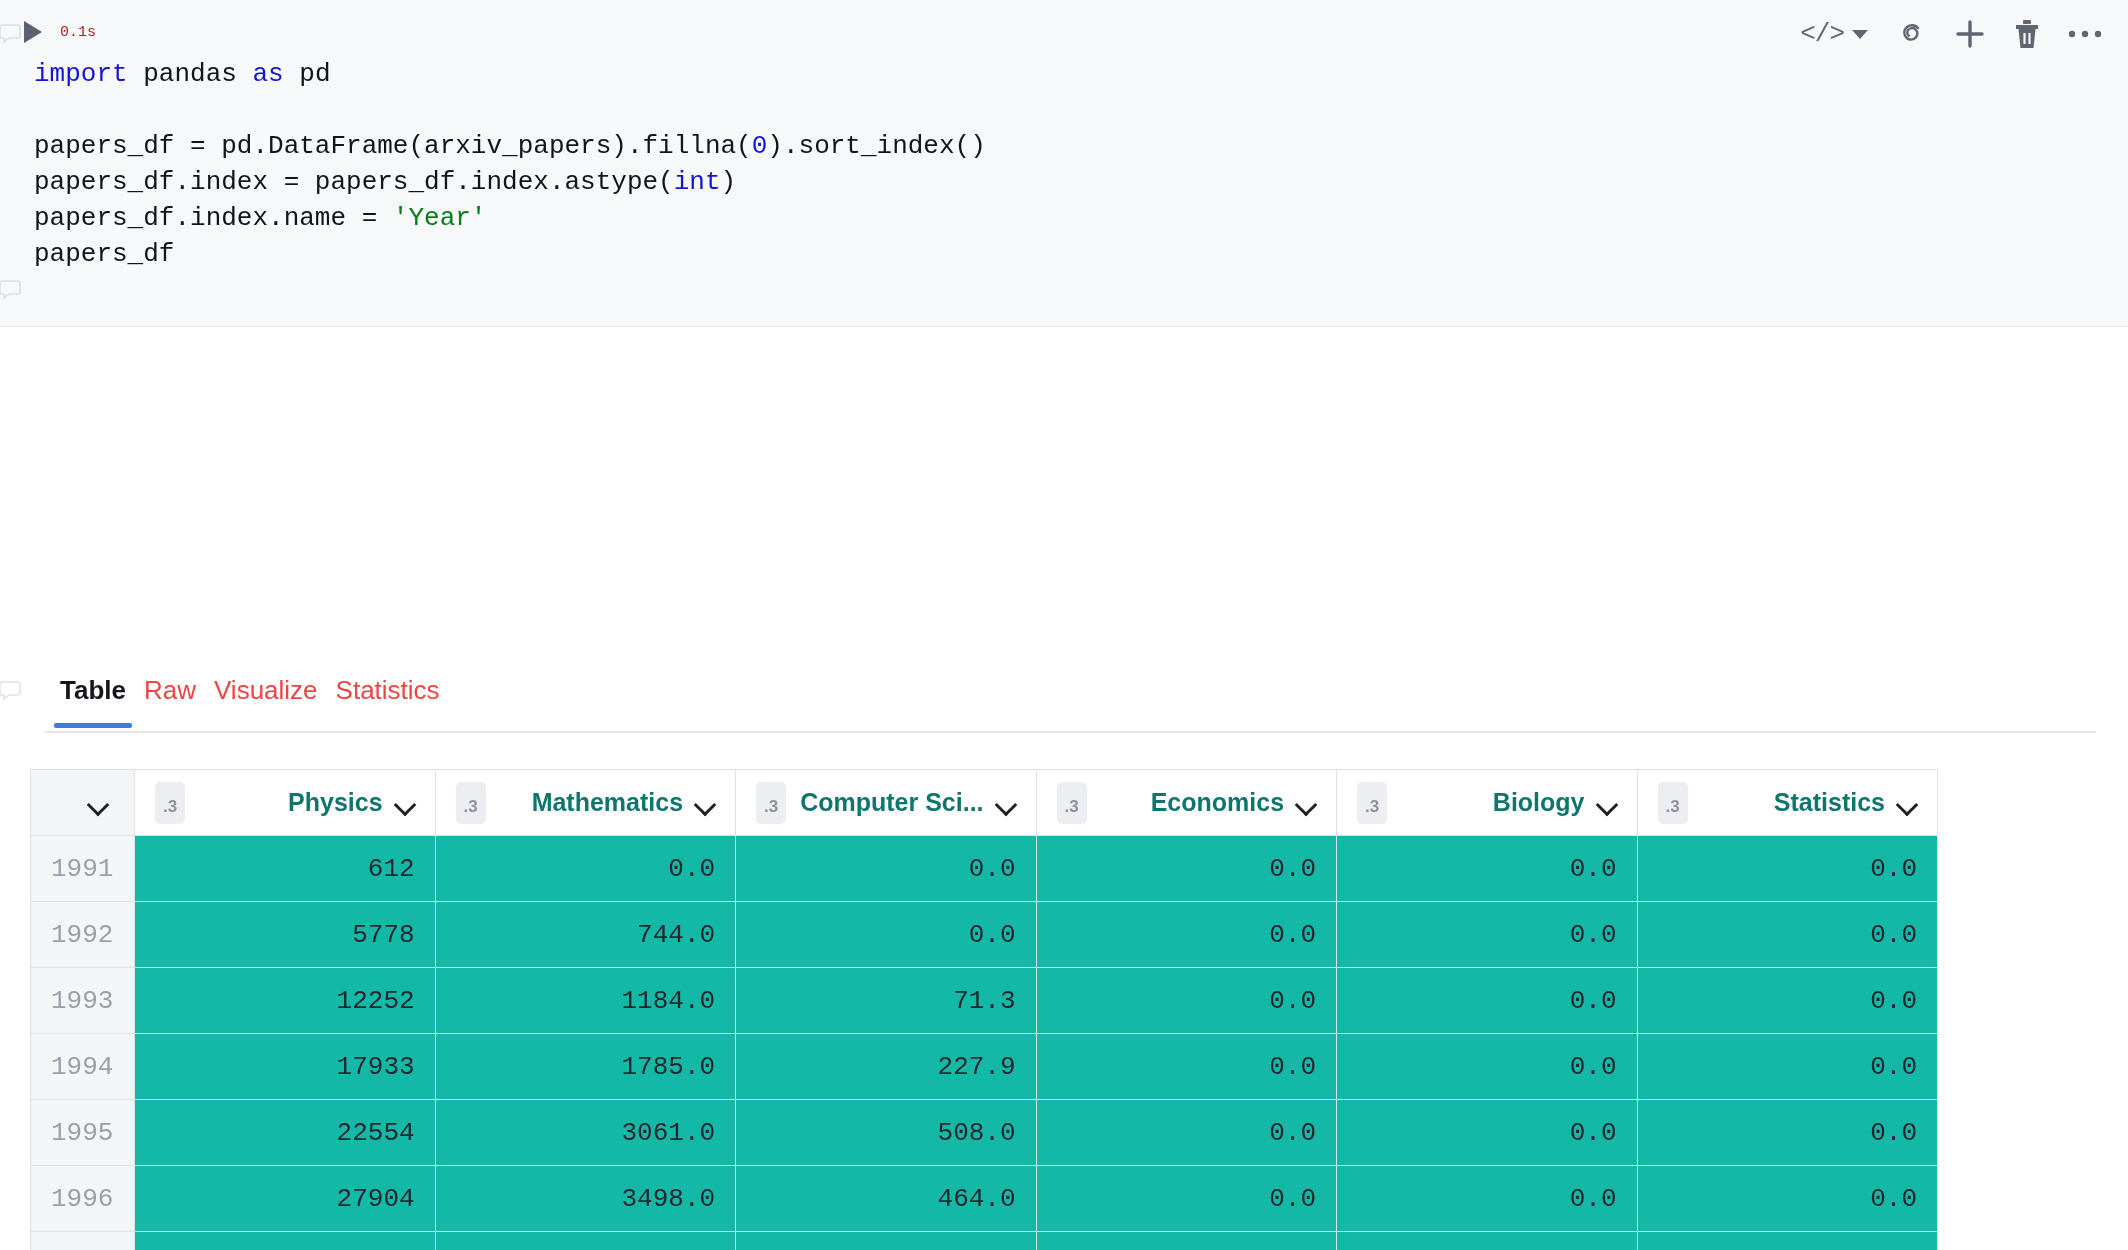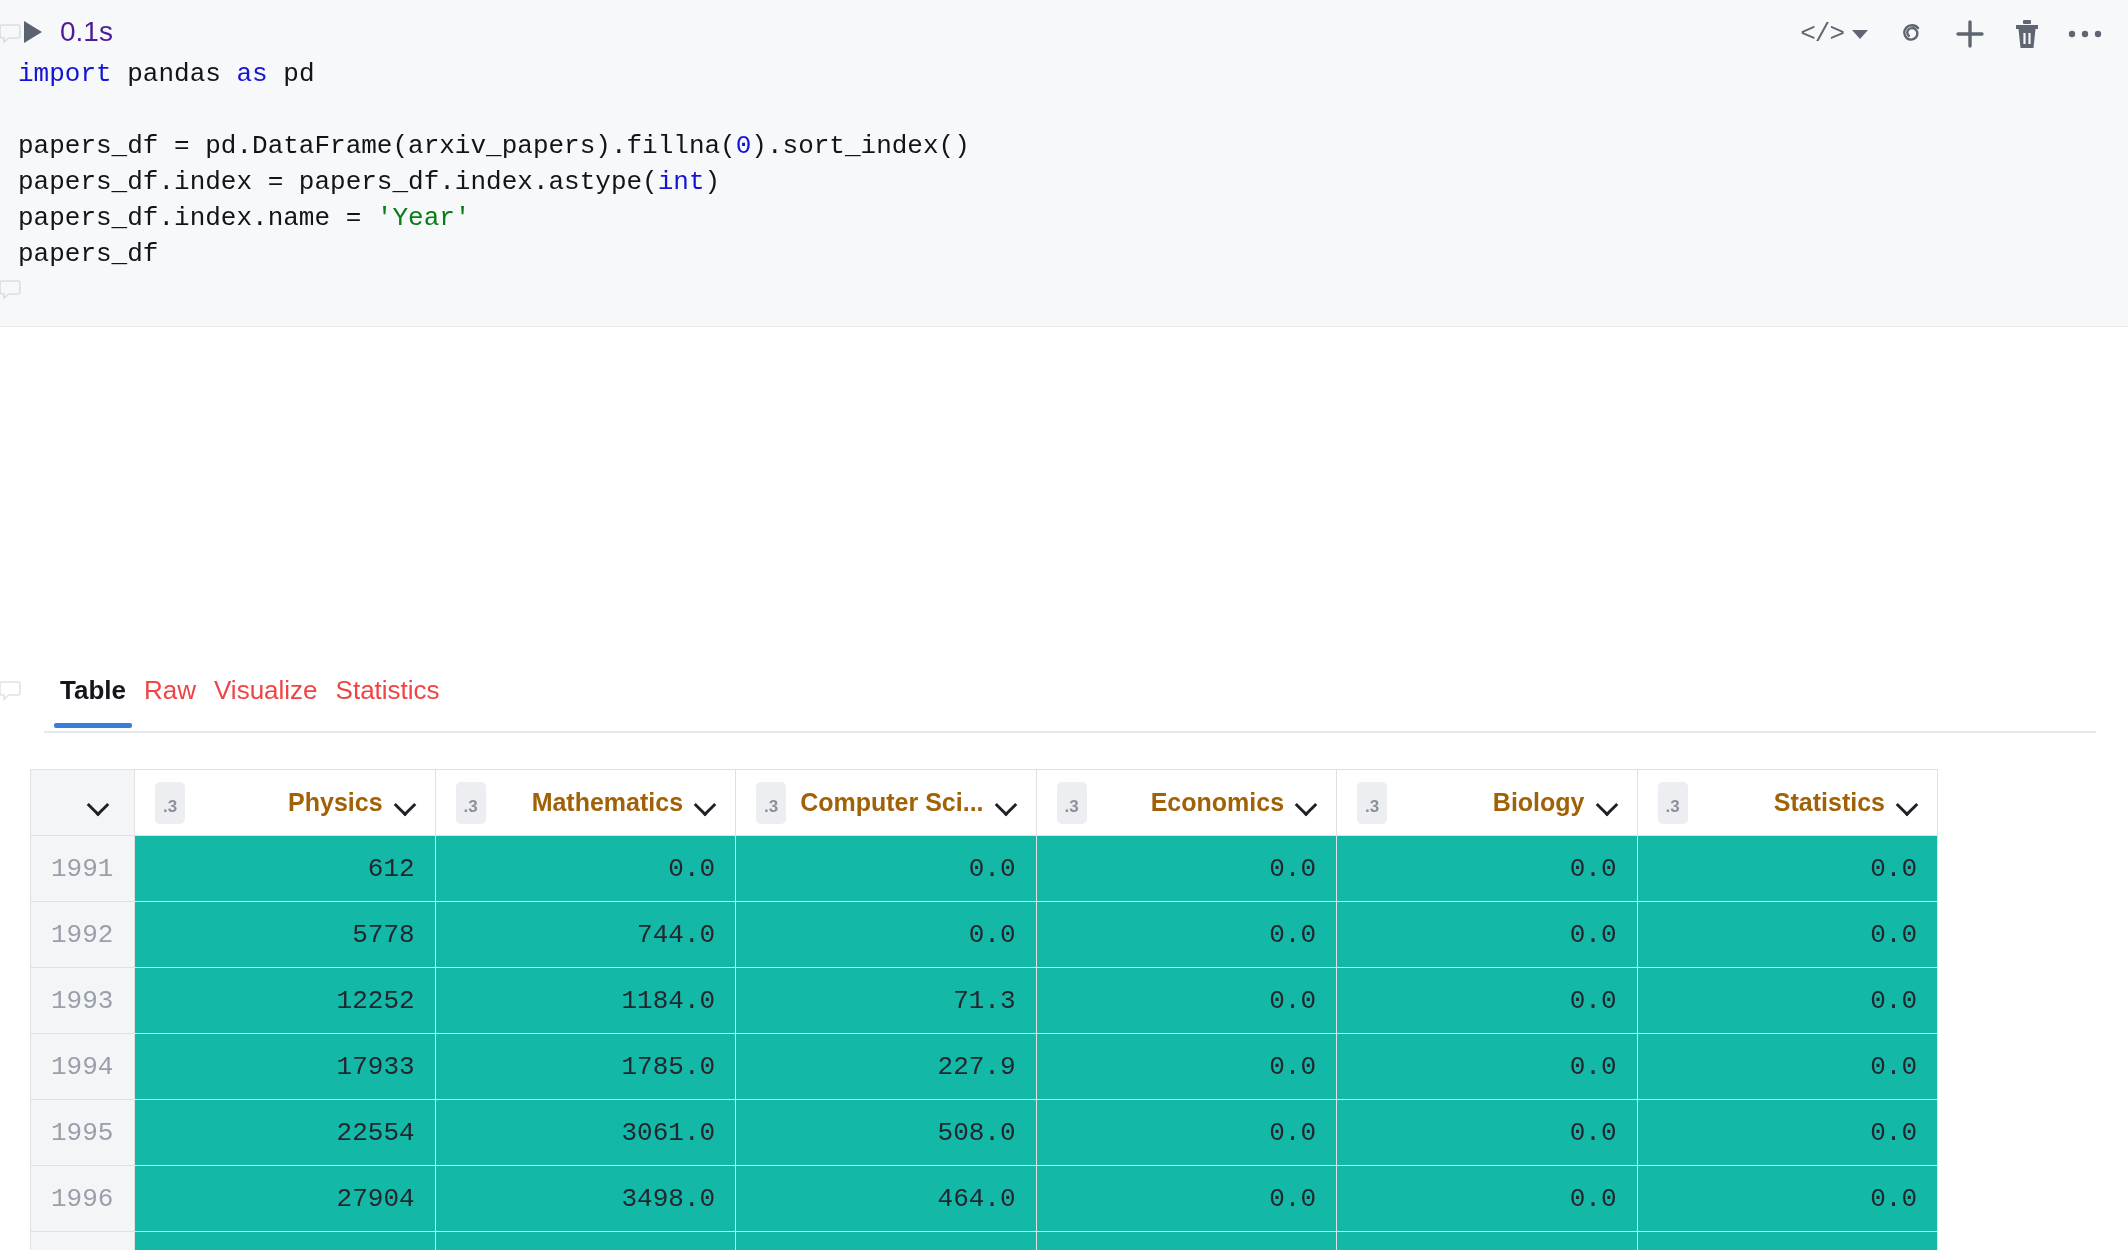--- a/index.html
+++ b/index.html
@@ -54,29 +54,29 @@
     height: 28px;
   }
   .run-tri {
     width: 0; height: 0;
     border-top: 11px solid transparent;
     border-bottom: 11px solid transparent;
     border-left: 18px solid #5b6270;
     cursor: pointer;
   }
   .run-time {
-    font-family: Liberation Sans, sans-serif;
-    font-size: 28px;
-    color: #4c1d95;
+    font-family: Liberation Mono, monospace;
+    font-size: 15px;
+    color: #b91c1c;
   }
 
   .code-body {
     position: absolute;
     top: 56px;
-    left: 18px;
+    left: 34px;
     font-family: "Liberation Mono", monospace;
     font-size: 26px;
     line-height: 36px;
     color: #12141a;
     white-space: pre;
   }
   .kw  { color: #1414d6; }
   .num { color: #1414d6; }
   .str { color: #067d17; }
 
@@ -184,21 +184,21 @@
     display: flex;
     align-items: flex-end;
     justify-content: center;
     padding-bottom: 7px;
   }
   .hdr-name {
     flex: 1 1 auto;
     text-align: right;
     font-size: 25px;
     font-weight: bold;
-    color: #a16207;
+    color: #0f766e;
     white-space: nowrap;
     overflow: hidden;
     text-overflow: ellipsis;
   }
   .chev {
     flex: 0 0 auto;
     width: 20px;
     height: 12px;
     position: relative;
   }

